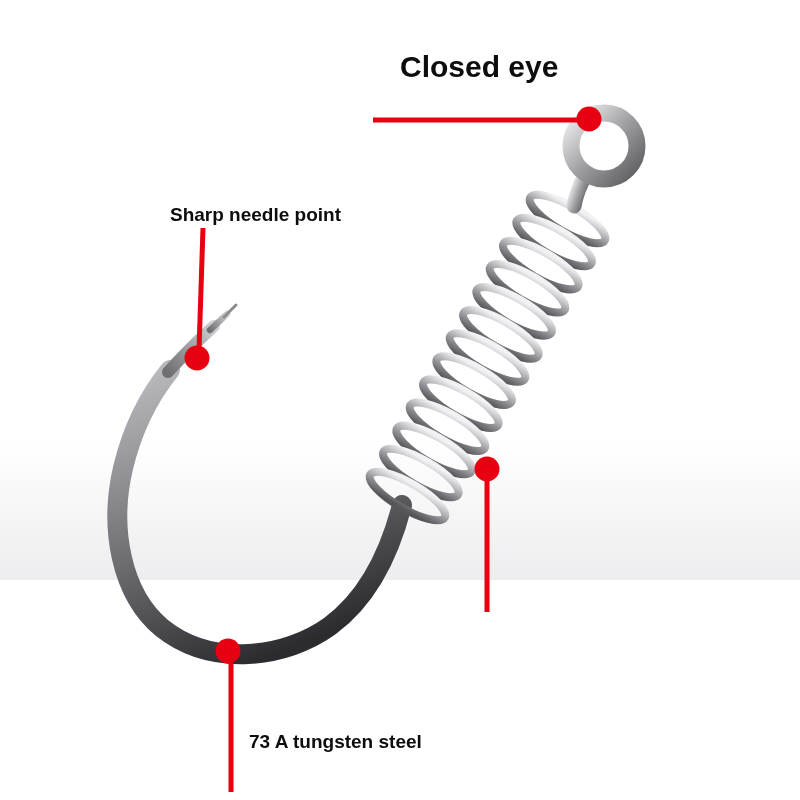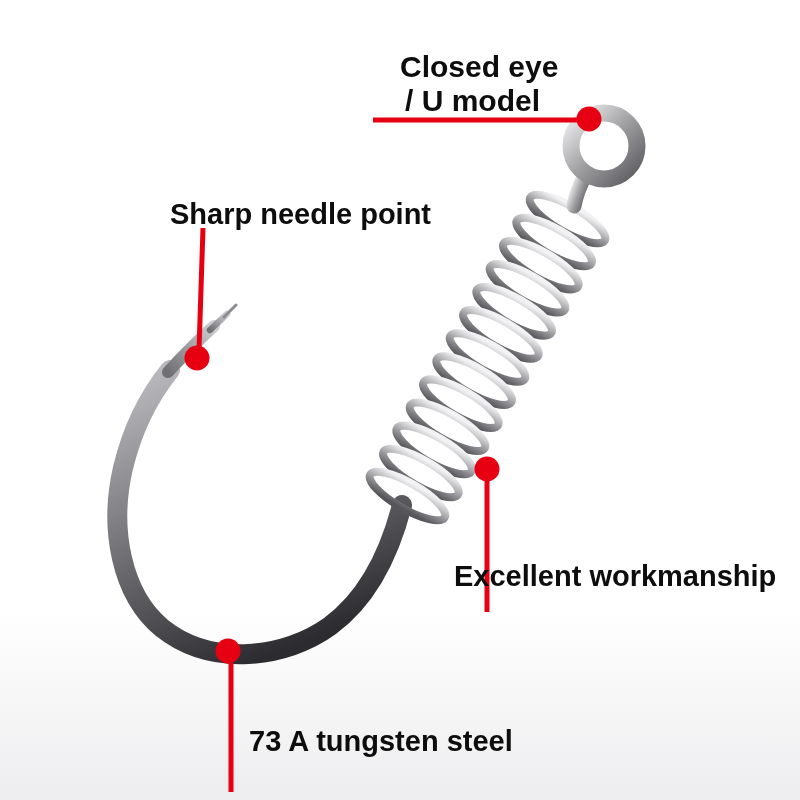--- a/index.html
+++ b/index.html
@@ -2,28 +2,28 @@
 <html><head>
 <meta charset="utf-8">
 <style>
   html,body{margin:0;padding:0;}
   body{
     width:800px;height:800px;overflow:hidden;
     font-family:"Liberation Sans", sans-serif;
     background:#ffffff;
   }
   .stage{
-    position:relative;width:800px;height:800px;
+    position:relative;width:800px;height:580px;
     background:linear-gradient(to bottom,#ffffff 0%,#ffffff 76%,#ededef 100%);
   }
   .stage svg{position:absolute;left:0;top:0;z-index:1;}
   .label{
     position:absolute;z-index:2;
     color:#0d0d0d;font-weight:700;
-    font-size:29px;line-height:33px;
+    font-size:19px;line-height:33px;
     white-space:nowrap;letter-spacing:0px;
   }
   .label.big{font-size:30px;}
 </style>
 </head>
 <body>
 
 <div class="stage">
 
   <svg width="800" height="800" viewBox="0 0 800 800">
@@ -86,20 +86,18 @@
 
       <circle cx="487" cy="469" r="12.5" stroke="none"></circle>
       <line x1="487" y1="480" x2="487" y2="612" stroke-width="5"></line>
 
       <circle cx="228" cy="651" r="12.5" stroke="none"></circle>
       <line x1="231" y1="663" x2="231" y2="792" stroke-width="5"></line>
     </g>
   </svg>
 
   <div class="label big" style="left:400px;top:50px;">Closed eye</div>
-  <div class="label big" style="left:405px;top:84px;">/ U model</div>
 
   <div class="label" style="left:170px;top:198px;">Sharp needle point</div>
 
-  <div class="label" style="left:454px;top:560px;">Excellent workmanship</div>
 
   <div class="label" style="left:249px;top:725px;">73 A tungsten steel</div>
 </div>
 
 </body></html>

